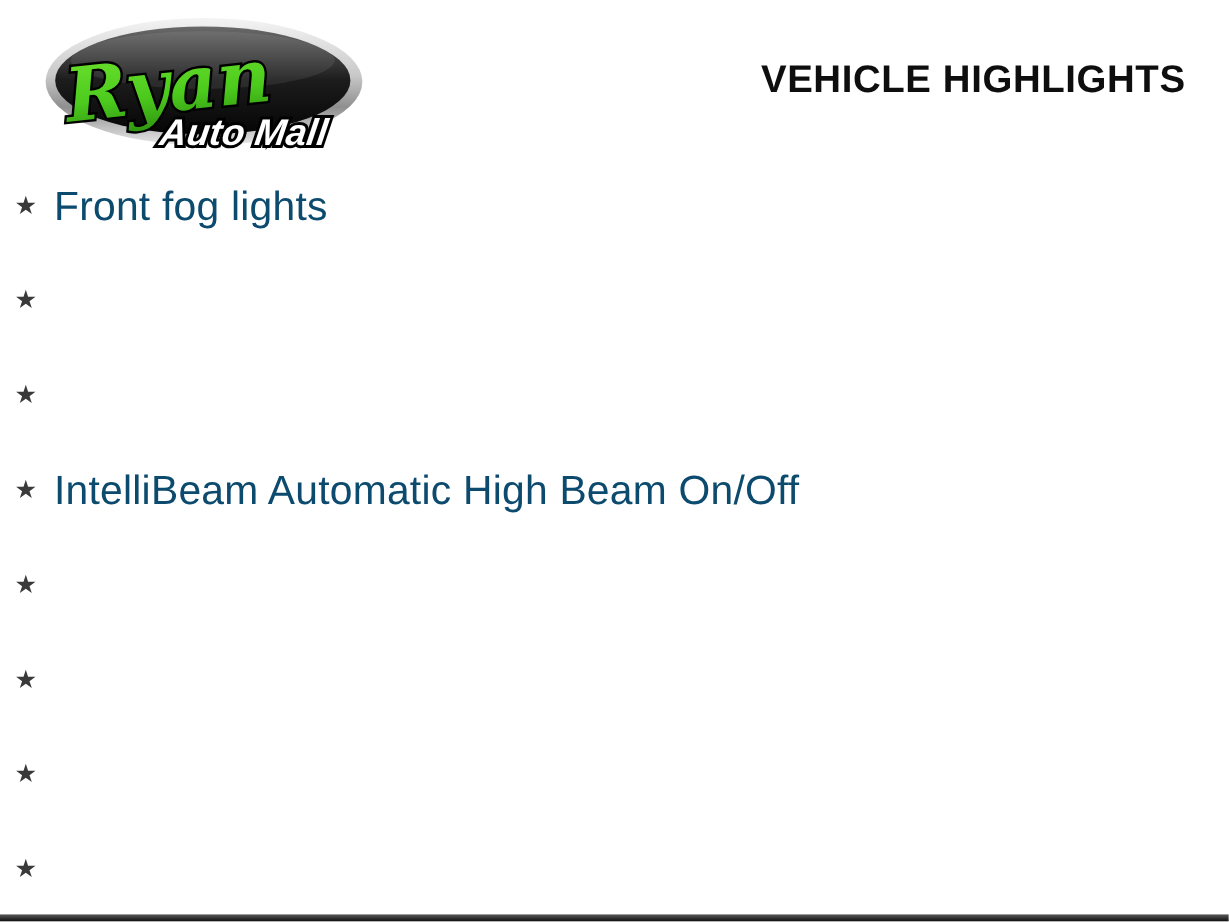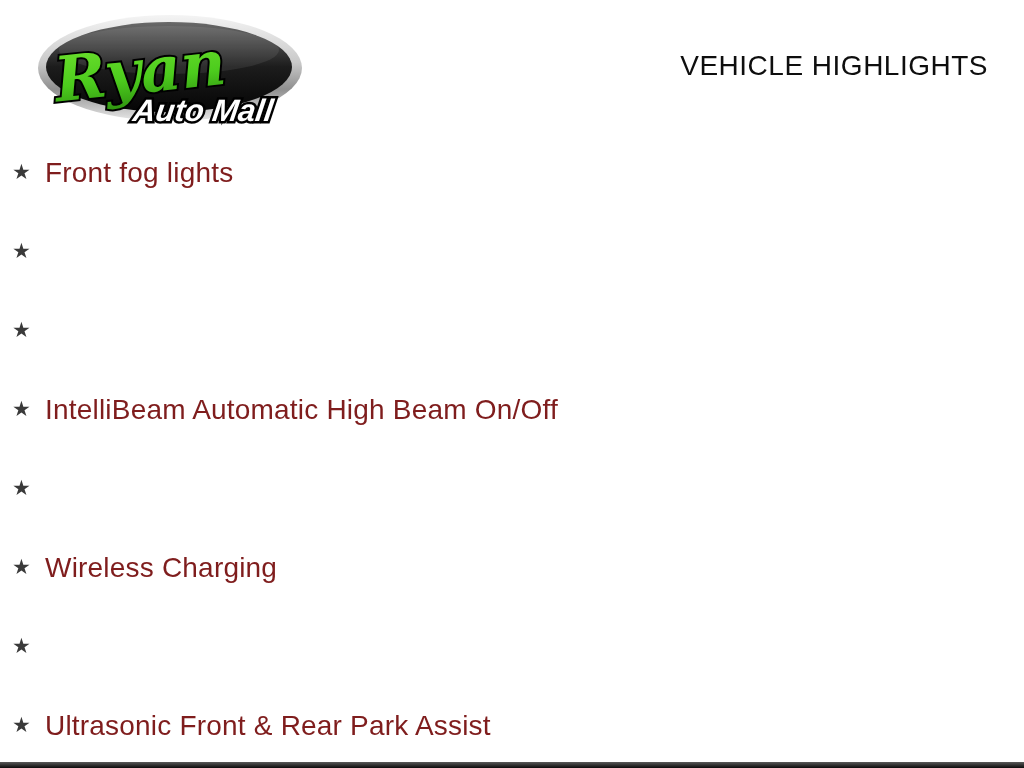--- a/index.html
+++ b/index.html
@@ -23,23 +23,23 @@
     left: 20px;
     top: 8px;
     width: 292px;
     height: 122px;
   }
   .headline {
     position: absolute;
     top: 51px;
     right: 36px;
     margin: 0;
-    font-size: 28px;
+    font-size: 32px;
     line-height: 30px;
-    font-weight: normal;
+    font-weight: bold;
     color: #0e0e0e;
     letter-spacing: 0.5px;
     font-family: "Liberation Sans", sans-serif;
   }
   ul.highlights {
     position: absolute;
     top: 133px;
     left: 0;
     margin: 0;
     padding: 0;
@@ -56,22 +56,22 @@
   .star {
     width: 33px;
     flex: 0 0 33px;
     font-size: 21px;
     color: #3a3a3a;
     text-align: left;
     line-height: 1;
     transform: translateY(-1px);
   }
   .feature-label {
-    font-size: 28px;
-    color: #7f1d1d;
+    font-size: 34px;
+    color: #0c4a6e;
     letter-spacing: 0.2px;
   }
   .bottom-bar {
     position: absolute;
     left: 0;
     bottom: 0;
     width: 1024px;
     height: 6px;
     background: linear-gradient(to bottom, #5a5a5a, #0c0c0c);
   }
@@ -129,26 +129,24 @@
       </li>
       <li>
         <span class="star">★</span>
         <span class="feature-label">IntelliBeam Automatic High Beam On/Off</span>
       </li>
       <li>
         <span class="star">★</span>
       </li>
       <li>
         <span class="star">★</span>
-        <span class="feature-label">Wireless Charging</span>
       </li>
       <li>
         <span class="star">★</span>
       </li>
       <li>
         <span class="star">★</span>
-        <span class="feature-label">Ultrasonic Front &amp; Rear Park Assist</span>
       </li>
     </ul>
 
   <div class="bottom-bar"></div>
 
 </div>
 
 </body></html>

